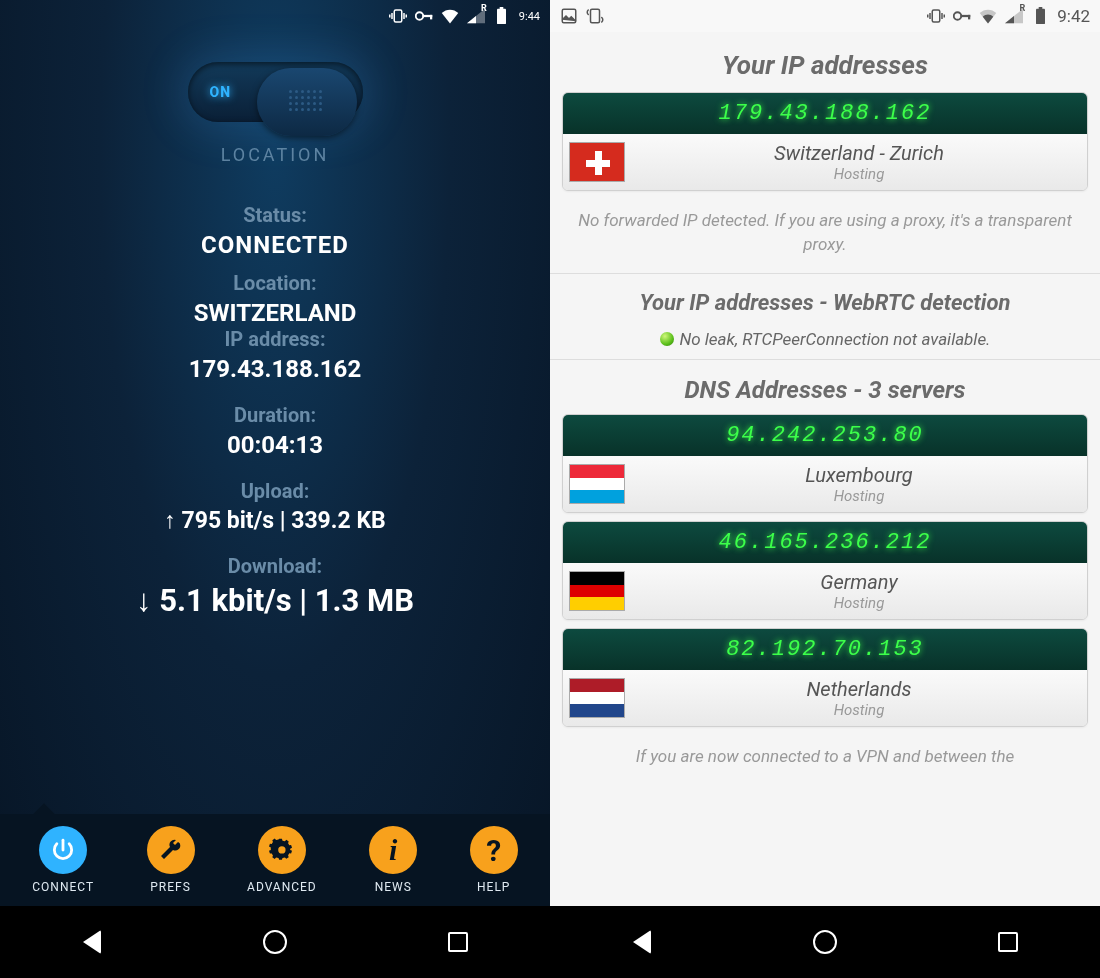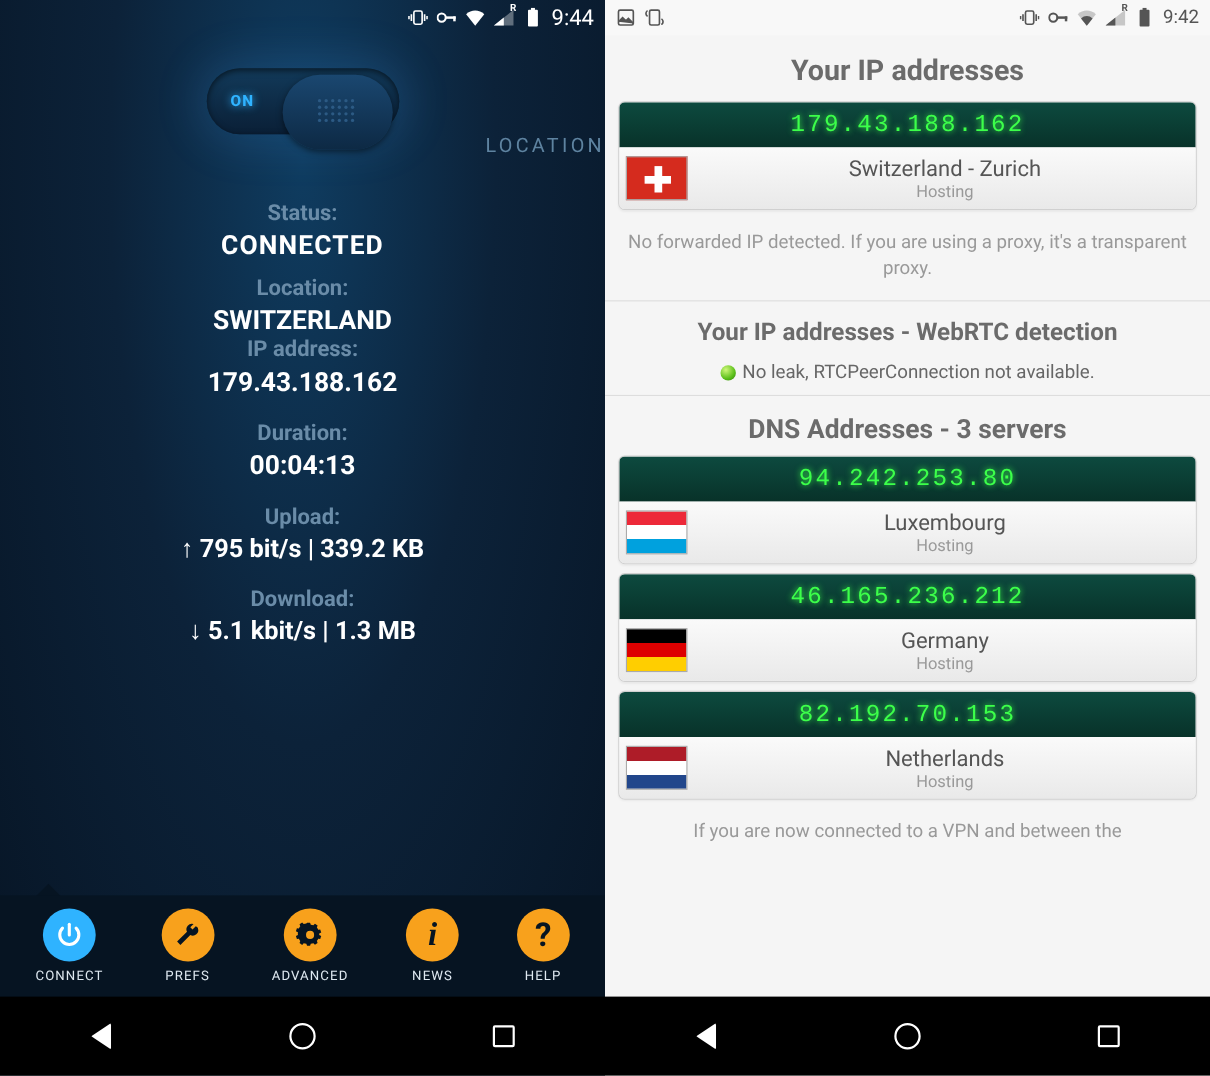--- a/index.html
+++ b/index.html
@@ -18,21 +18,21 @@
 
 
 .toggle-wrap { display: flex; justify-content: center; margin-top: 30px; }
 .toggle { width: 175px; height: 60px; border-radius: 40px; background: linear-gradient(180deg, #123a5a, #0a1f36); box-shadow: inset 0 2px 6px rgba(0,0,0,.6), 0 0 40px 10px rgba(80,170,255,.15); position: relative; }
 .toggle-knob { position: absolute; right: 6px; top: 6px; width: 100px; height: 68px; border-radius: 34px; background: linear-gradient(180deg, #1a4770, #0d2944); box-shadow: 0 2px 6px rgba(0,0,0,.5); display:flex;align-items:center;justify-content:center; }
 .toggle-dots { width: 36px; height: 24px; display: grid; grid-template-columns: repeat(6, 3px); grid-template-rows: repeat(4, 3px); gap: 3px; }
 .toggle-dots i { background: #2c5a84; border-radius: 50%; }
 .toggle-on { position: absolute; left: 22px; top: 50%; transform: translateY(-50%); color: #2fb3ff; font-weight: 800; font-size: 14px; text-shadow: 0 0 8px #2fb3ff; letter-spacing: 1px;}
 
 
-.loc-label { text-align: right; color: #5e83a0; font-size: 18px; letter-spacing: 3px; }
+.loc-label { text-align: center; color: #5e83a0; font-size: 18px; letter-spacing: 3px; margin-top: 22px; }
 .loc-pill { margin: 10px 26px 0; height: 58px; border: 2px solid #2fb3ff; border-radius: 30px; display: flex; align-items: center; padding: 0 10px; gap: 12px; background: rgba(10,30,50,.4); }
 .flag { width: 36px; height: 36px; border-radius: 50%; flex-shrink: 0; }
 .flag-ch { background: #d52b1e; position: relative; }
 .flag-ch::before, .flag-ch::after { content:""; position:absolute; background:#fff;}
 .flag-ch::before { left:15px; top:8px; width:6px; height:20px;}
 .flag-ch::after { left:8px; top:15px; width:20px; height:6px;}
 .loc-text { flex: 1; font-size: 22px; color: #fff; white-space: nowrap; overflow: hidden; text-overflow: clip; }
 .loc-chevron { width: 40px; height: 40px; border-radius: 50%; background: #f8a11c; display: flex; align-items: center; justify-content: center; color: #0a1f36; font-size: 22px; font-weight: 900; }
 
 
@@ -55,21 +55,21 @@
 .nav-label { font-size:12px; letter-spacing:1px; color:#dfe9f1;}
 
 
 .sys-nav { position:absolute; bottom:0; left:0; right:0; height:72px; background:#000; display:flex; justify-content:space-around; align-items:center;}
 .sys-btn { width:50px; height:50px; display:flex; align-items:center; justify-content:center; }
 .sys-tri { width:0;height:0;border-top:12px solid transparent;border-bottom:12px solid transparent;border-right:18px solid #fff; border-radius:2px;}
 .sys-circ { width:24px;height:24px;border:2.5px solid #fff;border-radius:50%;}
 .sys-sq { width:20px;height:20px;border:2.5px solid #fff;border-radius:2px;}
 
 
-.rp-scroll { flex:1; overflow:hidden; padding: 0 0 72px; }
+.rp-scroll { flex:1; overflow:hidden; padding: 0 0 72px; font-style: italic; }
 .rp-h1 { text-align:center; font-size:26px; font-weight:700; color:#6b6b6b; padding:18px 0 12px;}
 .ip-card { margin:0 12px 8px; border:1px solid #d0d0d0; border-radius:6px; overflow:hidden; box-shadow:0 1px 2px rgba(0,0,0,.05);}
 .ip-bar { background:linear-gradient(180deg,#0d4a3f,#083229); color:#3cff4a; font-family:"Courier New",monospace; letter-spacing:2px; font-size:22px; text-align:center; padding:8px 0; text-shadow:0 0 6px #3cff4a;}
 .ip-body { display:flex; align-items:center; background:linear-gradient(180deg,#fafafa,#e9e9e9);}
 .ip-info { flex:1; text-align:center; padding:6px 0;}
 .ip-loc-name { font-size:20px; color:#555;}
 .ip-type { font-size:15px; color:#999;}
 .rp-note { text-align:center; color:#999; font-size:17px; padding:10px 18px; line-height:1.4;}
 .rp-hr { border:none; border-top:1px solid #ddd; margin:6px 0;}
 .rp-h2 { text-align:center; font-size:22px; font-weight:700; color:#6b6b6b; padding:10px 16px;}
@@ -117,21 +117,21 @@
           <path d="M0 16L10 16 10 8z"></path>
         </svg>
       <span style="position:absolute;top:-4px;right:-2px;font-size:9px;font-weight:700">R</span>
     </span>
     <span class="sb-glyph">
       <svg width="11" height="18" viewBox="0 0 12 20" fill="#fff">
           <rect x="1" y="2" width="10" height="17" rx="1"></rect>
           <rect x="4" y="0" width="4" height="3"></rect>
         </svg>
     </span>
-    <span style="font-size:20px">9:44</span>
+    <span style="font-size:11px">9:44</span>
   </div>
 
   <div class="toggle-wrap">
     <div class="toggle">
       <span class="toggle-on">ON</span>
       <div class="toggle-knob">
         <div class="toggle-dots">
             <i></i>
             <i></i>
             <i></i>
@@ -181,21 +181,21 @@
     <div class="info-single">
       <div class="lbl">Duration:</div>
       <div class="val">00:04:13</div>
     </div>
     <div class="info-single">
       <div class="lbl">Upload:</div>
       <div class="val" style="font-size:23px">↑ 795 bit/s | 339.2 KB</div>
     </div>
     <div class="info-single">
       <div class="lbl">Download:</div>
-      <div class="val" style="font-size:23px">↓ 5.1 kbit/s | 1.3 MB</div>
+      <div class="val" style="font-size:31px">↓ 5.1 kbit/s | 1.3 MB</div>
     </div>
   </div>
 
   <div class="nav-notch"></div>
   <div class="bottom-nav">
     <div class="nav-btn">
       <div class="nav-icon blue">
         <svg width="26" height="26" viewBox="0 0 24 24" fill="none" stroke="#fff" stroke-width="2.6" stroke-linecap="round">
             <path d="M12 3v9"></path>
             <path d="M6.3 6.3a8 8 0 1 0 11.4 0"></path>

